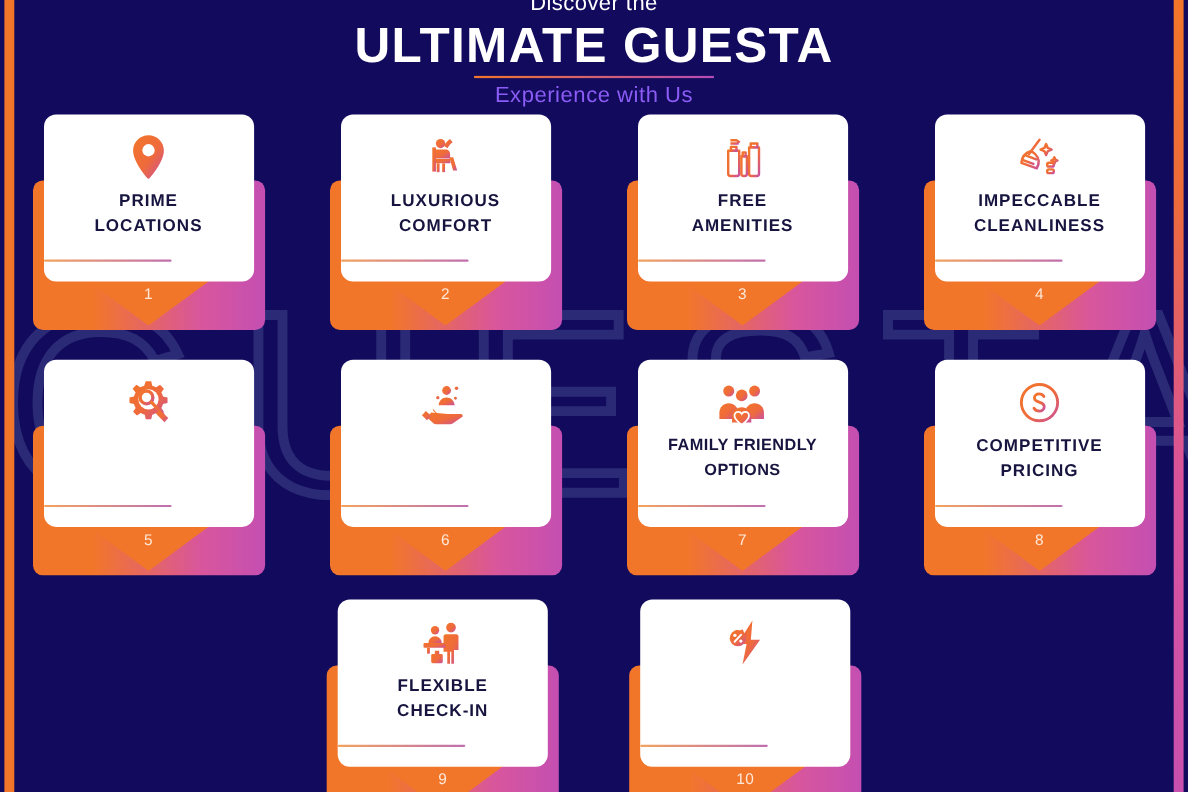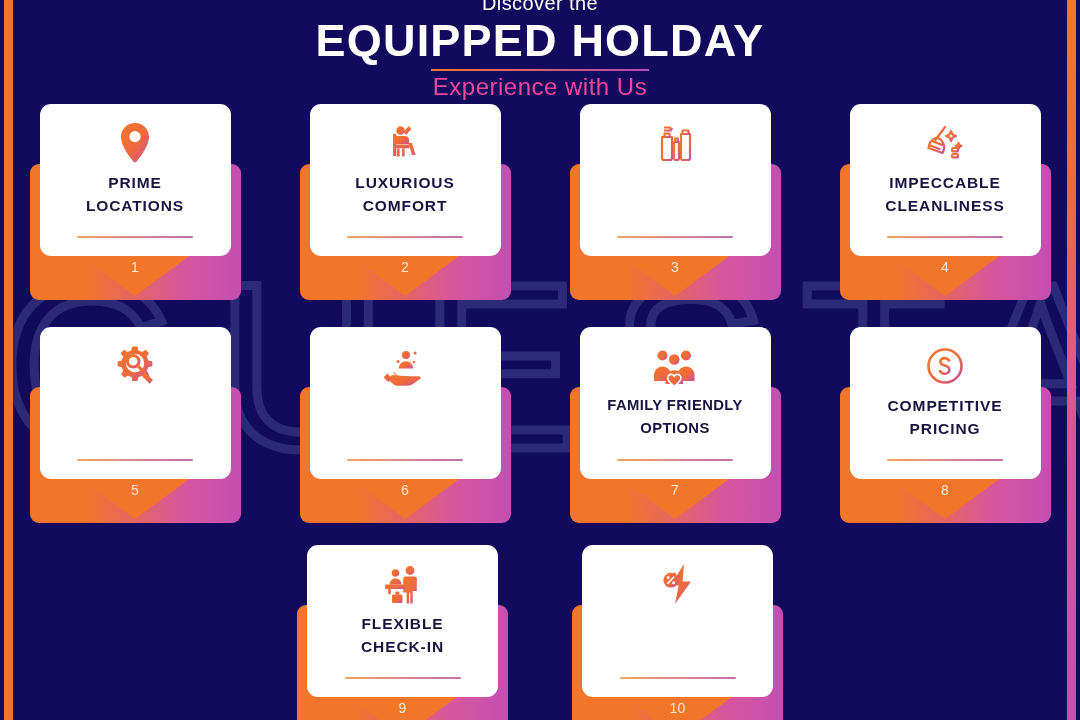--- a/index.html
+++ b/index.html
@@ -78,23 +78,23 @@
     line-height: 52px;
     margin-top: 1px;
   }
   .header-rule {
     width: 218px;
     height: 2px;
     margin: 2px auto 0;
     background: linear-gradient(to right, #f2762a, #b44bb8);
   }
   .header-sub {
-    font-size: 24px;
+    font-size: 20px;
     font-weight: 400;
-    color: #ec4899;
+    color: #8b5cf6;
     letter-spacing: 0.5px;
     line-height: 24px;
     margin-top: 4px;
   }
 
   
   .row {
     position: absolute;
     left: 0; right: 0;
     display: flex;
@@ -152,21 +152,20 @@
   
   .card {
     position: absolute;
     left: 10px; top: 0;
     width: 191px;
     height: 152px;
     background: #ffffff;
     border-radius: 11px;
     display: flex;
     flex-direction: column;
-    align-items: center;
     padding-top: 16px;
   }
 
   .card-icon {
     height: 46px;
     display: flex;
     align-items: center;
     justify-content: center;
   }
   .card-icon svg { display: block; }
@@ -198,21 +197,21 @@
 
 <div id="stage">
 
   <div class="edge-stripe-left"></div>
   <div class="edge-stripe-right"></div>
 
   <div class="watermark">GUESTA</div>
 
   <div class="header">
     <div class="header-eyebrow">Discover the</div>
-    <div class="header-title">EQUIPPED HOLDAY</div>
+    <div class="header-title">ULTIMATE GUESTA</div>
     <div class="header-rule"></div>
     <div class="header-sub">Experience with Us</div>
   </div>
 
   <div class="row row-1">
       <div class="cell">
         <div class="card-wrap">
           <div class="card-backer"></div>
           <div class="card-point">
             <div class="card-number">1</div>
@@ -296,20 +295,24 @@
                   <path d="M13.5 13.5h5v3.5h-5z"></path>
                   <path d="M13 10.5h7.5M13 7.5h5.5l3 2"></path>
                   <path d="M23 22h5v16a2 2 0 0 1-2 2h-1a2 2 0 0 1-2-2z"></path>
                   <path d="M24.2 18.5h2.6v3.5h-2.6z"></path>
                   <path d="M30 14h9v24a2 2 0 0 1-2 2h-5a2 2 0 0 1-2-2z"></path>
                   <path d="M31.5 10.5h6v3.5h-6z"></path>
                   <path d="M32.5 34h4"></path>
                 </g>
               </svg>
             </div>
+            <div class="card-title">
+              <div>FREE</div>
+              <div>AMENITIES</div>
+            </div>
             <div class="card-rule"></div>
           </div>
         </div>
       </div>
       <div class="cell">
         <div class="card-wrap">
           <div class="card-backer"></div>
           <div class="card-point">
             <div class="card-number">4</div>
           </div>

